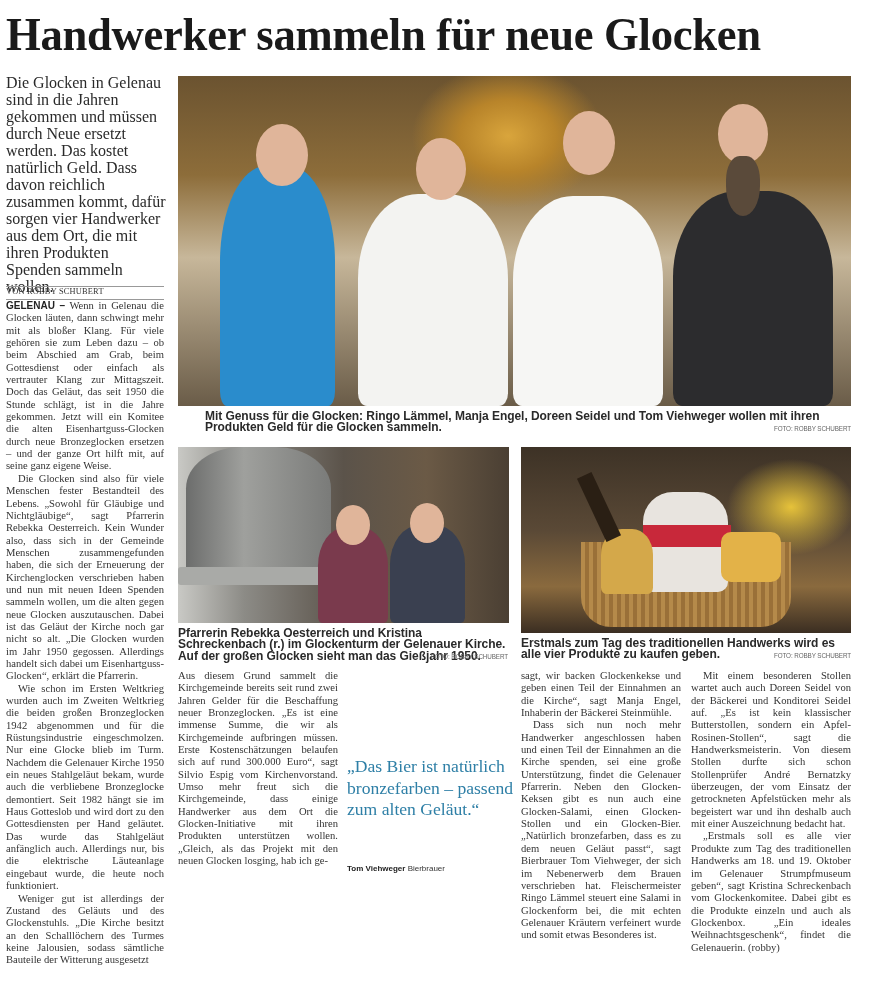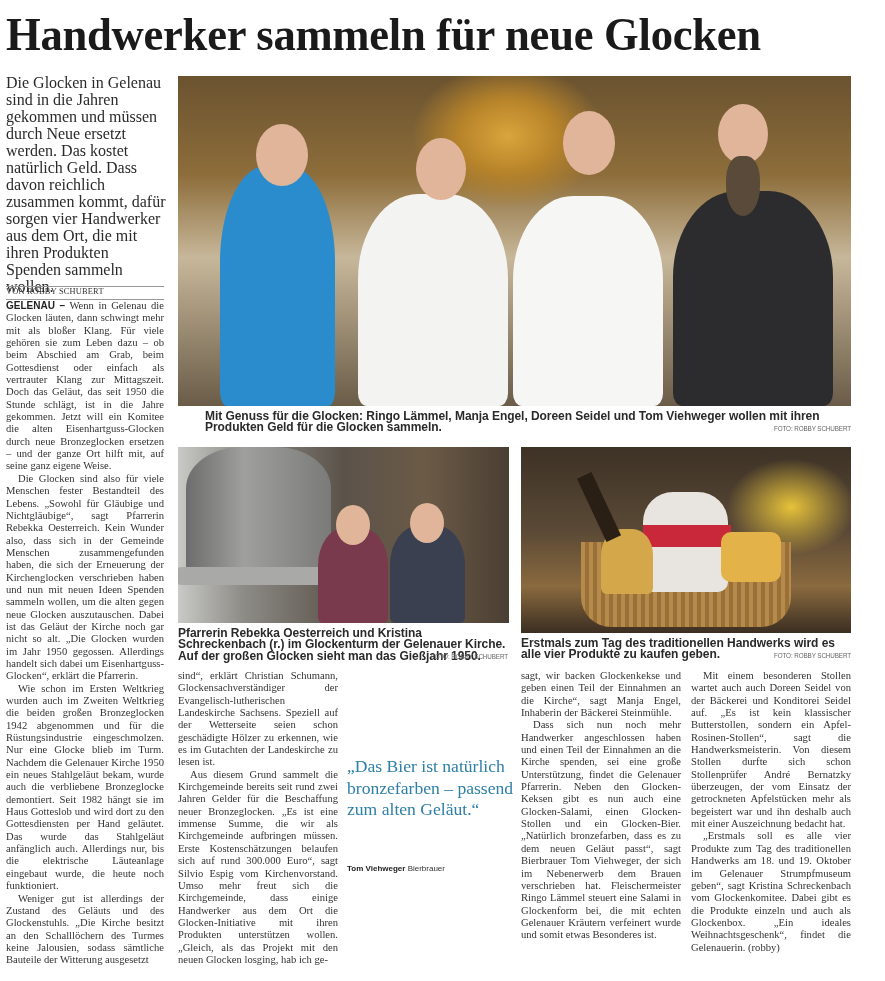--- a/index.html
+++ b/index.html
@@ -114,21 +114,20 @@
 <div class="credit" style="left:740px;top:652px;width:111px;">FOTO: ROBBY SCHUBERT</div>
 
 <div class="col col1">
   <p><span class="dateline">GELENAU –</span> <span>Wenn in Gelenau die Glocken läuten, dann schwingt mehr mit als bloßer Klang. Für viele gehören sie zum Leben dazu – ob beim Abschied am Grab, beim Gottesdienst oder einfach als vertrauter Klang zur Mittagszeit. Doch das Geläut, das seit 1950 die Stunde schlägt, ist in die Jahre gekommen. Jetzt will ein Komitee die alten Eisenhartguss-Glocken durch neue Bronzeglocken ersetzen – und der ganze Ort hilft mit, auf seine ganz eigene Weise.</span></p>
   <p>Die Glocken sind also für viele Menschen fester Bestandteil des Lebens. „Sowohl für Gläubige und Nichtgläubige“, sagt Pfarrerin Rebekka Oesterreich. Kein Wunder also, dass sich in der Gemeinde Menschen zusammengefunden haben, die sich der Erneuerung der Kirchenglocken verschrieben haben und nun mit neuen Ideen Spenden sammeln wollen, um die alten gegen neue Glocken auszutauschen. Dabei ist das Geläut der Kirche noch gar nicht so alt. „Die Glocken wurden im Jahr 1950 gegossen. Allerdings handelt sich dabei um Eisenhartguss-Glocken“, erklärt die Pfarrerin.</p>
   <p>Wie schon im Ersten Weltkrieg wurden auch im Zweiten Weltkrieg die beiden großen Bronzeglocken 1942 abgenommen und für die Rüstungsindustrie eingeschmolzen. Nur eine Glocke blieb im Turm. Nachdem die Gelenauer Kirche 1950 ein neues Stahlgeläut bekam, wurde auch die verbliebene Bronzeglocke demontiert. Seit 1982 hängt sie im Haus Gotteslob und wird dort zu den Gottesdiensten per Hand geläutet. Das wurde das Stahlgeläut anfänglich auch. Allerdings nur, bis die elektrische Läuteanlage eingebaut wurde, die heute noch funktioniert.</p>
   <p>Weniger gut ist allerdings der Zustand des Geläuts und des Glockenstuhls. „Die Kirche besitzt an den Schalllöchern des Turmes keine Jalousien, sodass sämtliche Bauteile der Witterung ausgesetzt</p>
 </div>
 
 <div class="col col2">
-  <p>sind“, erklärt Christian Schumann, Glockensachverständiger der Evangelisch-lutherischen Landeskirche Sachsens. Speziell auf der Wetterseite seien schon geschädigte Hölzer zu erkennen, wie es im Gutachten der Landeskirche zu lesen ist.</p>
   <p>Aus diesem Grund sammelt die Kirchgemeinde bereits seit rund zwei Jahren Gelder für die Beschaffung neuer Bronzeglocken. „Es ist eine immense Summe, die wir als Kirchgemeinde aufbringen müssen. Erste Kostenschätzungen belaufen sich auf rund 300.000 Euro“, sagt Silvio Espig vom Kirchenvorstand. Umso mehr freut sich die Kirchgemeinde, dass einige Handwerker aus dem Ort die Glocken-Initiative mit ihren Produkten unterstützen wollen. „Gleich, als das Projekt mit den neuen Glocken losging, hab ich ge-</p>
 </div>
 
 <div class="pullquote">„Das Bier ist natürlich bronzefarben – passend zum alten Geläut.“</div>
 <div class="pq-attrib">
   <b>Tom Viehweger</b>
   <span>Bierbrauer</span>
 </div>
 
 <div class="col col3">

